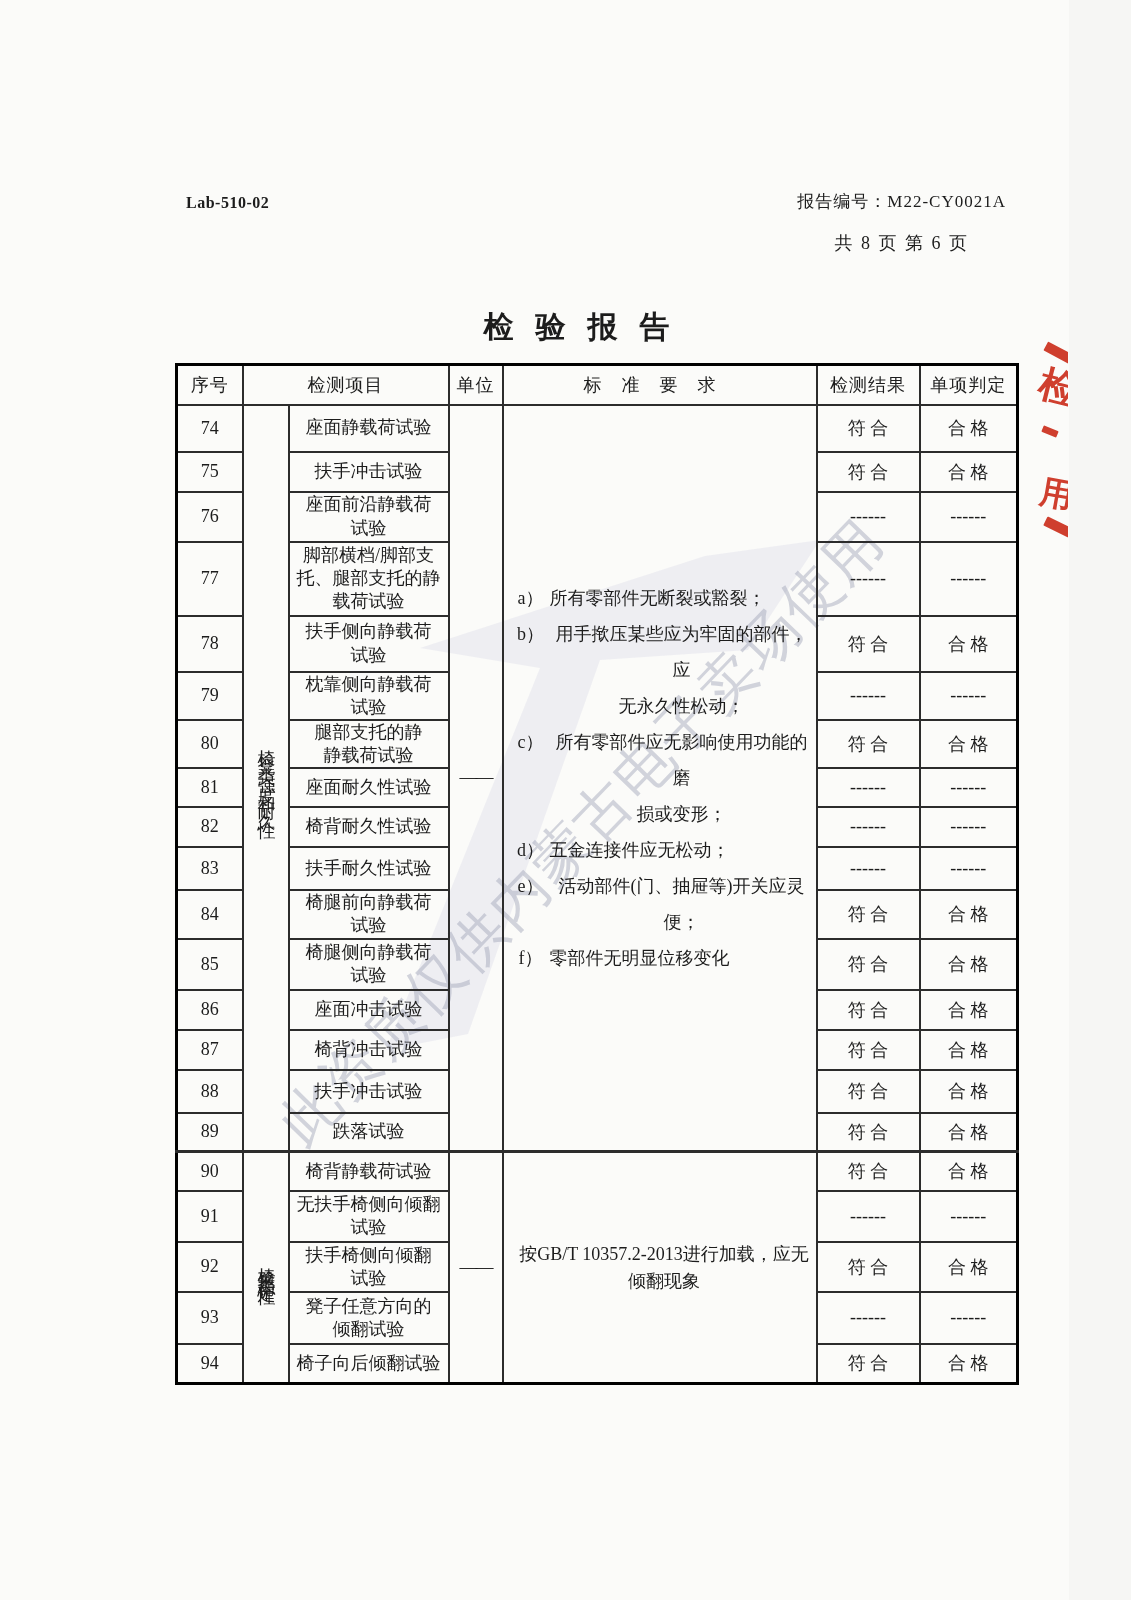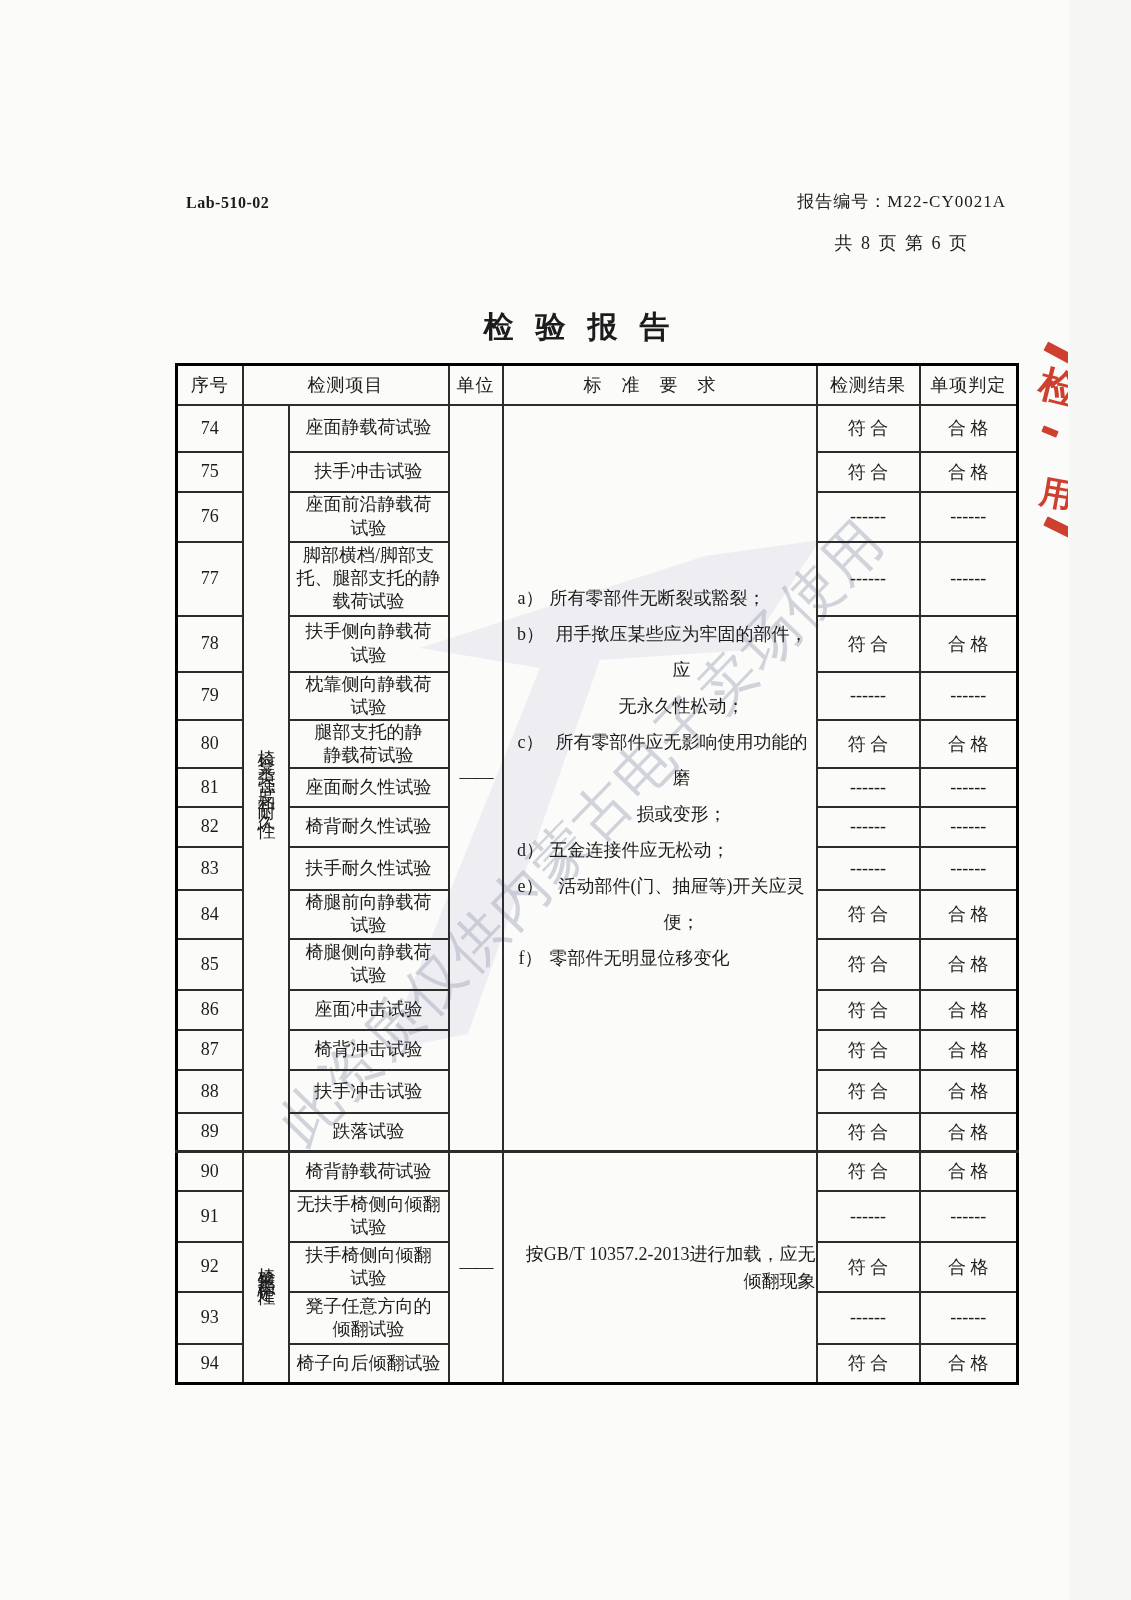--- a/index.html
+++ b/index.html
@@ -60,21 +60,21 @@
     writing-mode:vertical-lr;text-orientation:upright;
     display:inline-block;letter-spacing:9px;line-height:1.1;
   }
   td.c-group .vert.short{letter-spacing:4px;}
   td.c-unit{font-size:18px;letter-spacing:-2px;}
   td.c-std{text-align:left;vertical-align:middle;}
   .std-list{padding:6px 2px 6px 8px;}
   .std-item{display:flex;font-size:18px;line-height:36px;}
   .std-m{flex:0 0 38px;}
   .std-t{white-space:pre-line;}
-  .std2{font-size:18px;line-height:27px;white-space:pre-line;padding-left:9px;text-align:right;}
+  .std2{font-size:18px;line-height:27px;white-space:pre-line;padding-left:9px;text-align:center;}
   td.c-result,td.c-verdict{font-size:18px;}
 </style>
 </head>
 <body>
 
 <div class="page">
   <div class="page-edge"></div>
 
   <svg class="wm-logo" width="1131" height="1600" viewBox="0 0 1131 1600">
     <path d="M 420,648 L 705,556 L 820,540 L 748,650 L 600,660 L 468,1034 L 386,1050 L 540,668 Z" fill="#e3e3ed" opacity="0.55"></path>

